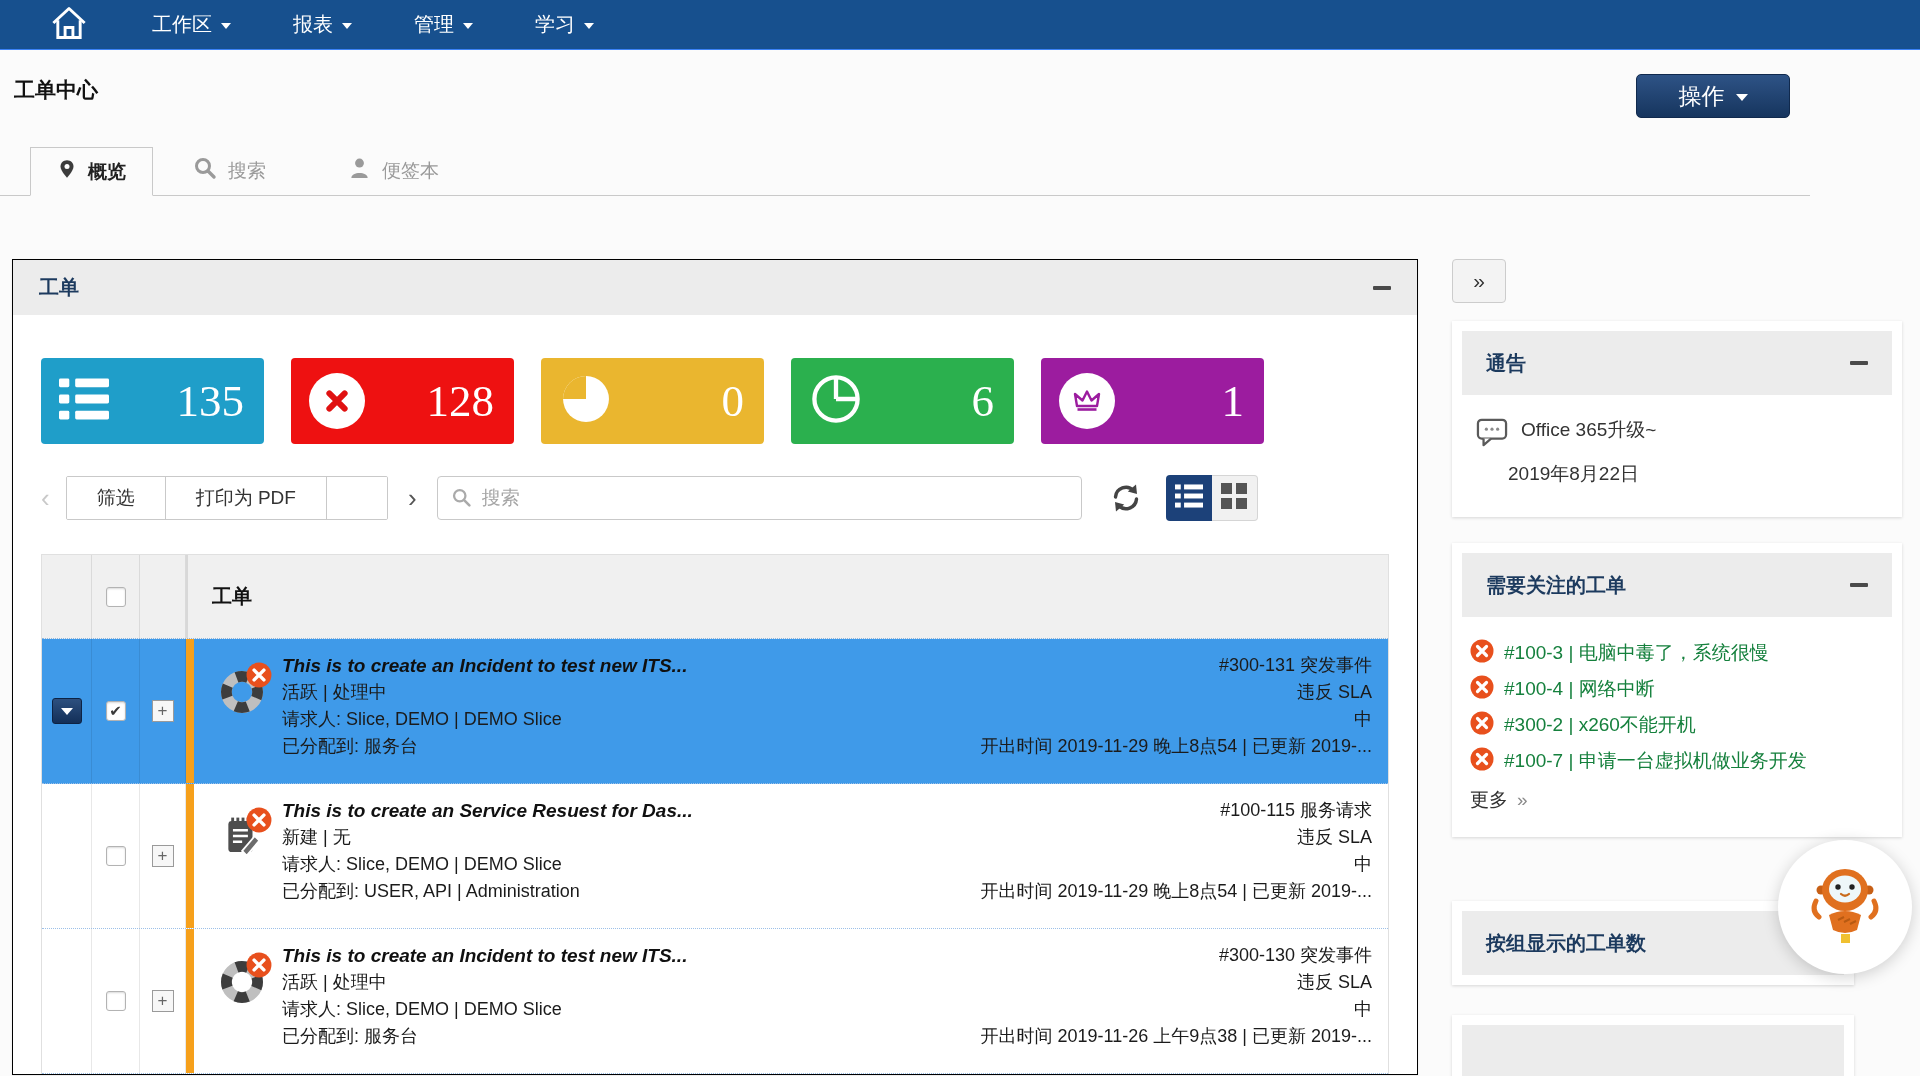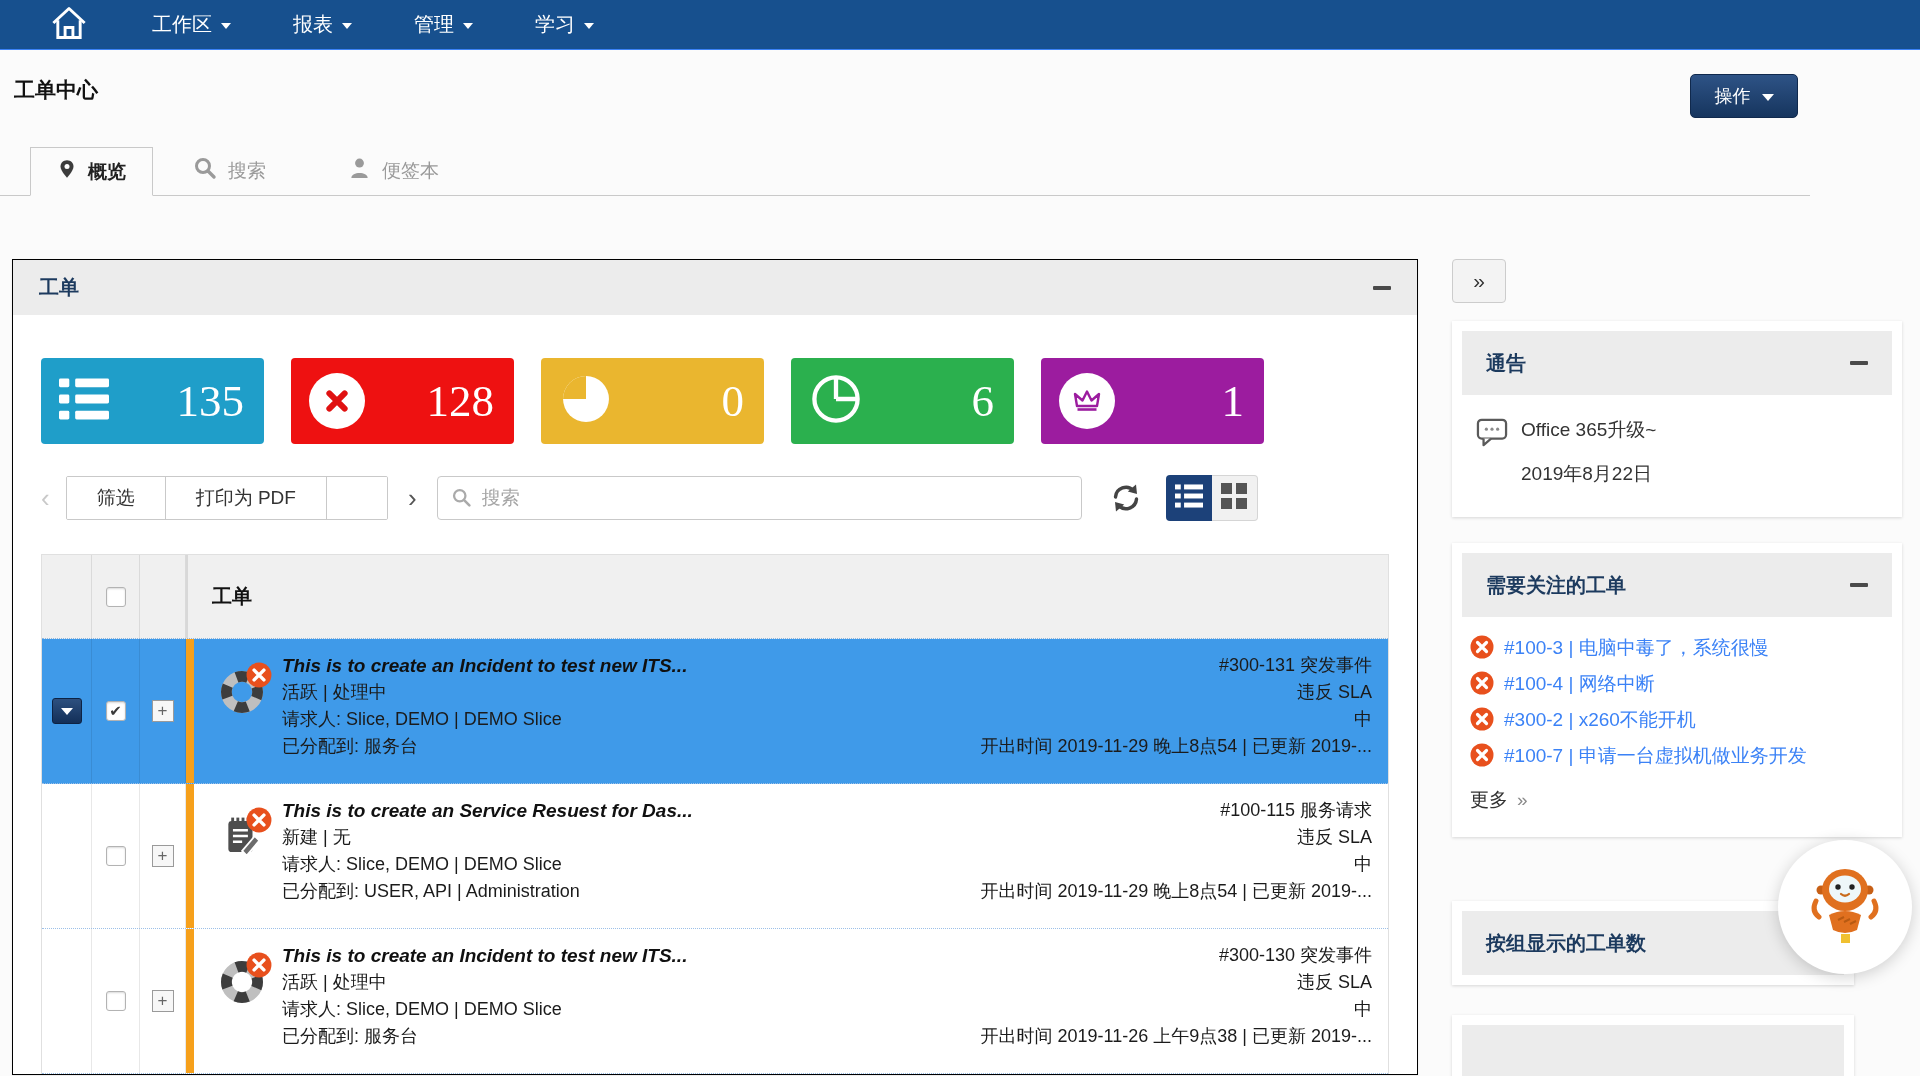--- a/index.html
+++ b/index.html
@@ -8,21 +8,21 @@
 
   
   .topnav { height:50px; background:#17508e; border-bottom:1px solid #3b82f6; display:flex; align-items:center; color:#fff; }
   .home-btn { margin-left:48px; display:flex; align-items:center; cursor:pointer; }
   .nav-item { margin-left:62px; font-size:20px; display:flex; align-items:center; gap:9px; cursor:pointer; }
   .caret-w { width:0; height:0; border-left:6px solid transparent; border-right:6px solid transparent; border-top:7px solid #fff; margin-top:3px; }
 
   
   .page-header { position:relative; height:96px; background:#fbfbfb; }
   .page-title { position:absolute; left:14px; top:26px; font-size:21px; font-weight:bold; color:#111; }
-  .action-btn { position:absolute; right:122px; top:24px; width:108px; height:44px; background:linear-gradient(#2e5386,#16355e); border:1px solid #10294d; border-radius:5px; color:#fff; font-size:18px; display:flex; align-items:center; justify-content:center; gap:11px; cursor:pointer; }
+  .action-btn { position:absolute; right:130px; top:24px; width:154px; height:44px; background:linear-gradient(#2e5386,#16355e); border:1px solid #10294d; border-radius:5px; color:#fff; font-size:23px; display:flex; align-items:center; justify-content:center; gap:11px; cursor:pointer; }
 
   
   .tabs { position:relative; height:50px; width:1810px; border-bottom:1px solid #c9c9c9; display:flex; align-items:flex-end; padding-left:30px; }
   .tab { height:49px; display:flex; align-items:center; gap:11px; padding:0 26px; font-size:19px; cursor:pointer;text-align:center; }
   .tab.active { background:#fbfbfb; border:1px solid #c9c9c9; border-bottom:1px solid #fbfbfb; margin-bottom:-1px; font-weight:bold; color:#222; }
   .tab.inactive { color:#999; }
 
   
   .content { display:flex; align-items:flex-start; margin-top:63px; }
   .left-card { margin-left:12px; width:1406px; background:#fff; border:1px solid #000000; box-shadow:0 1px 2px rgba(0,0,0,.08); }
@@ -77,23 +77,23 @@
   .sidebar { width:450px; margin-left:34px; }
   .collapse-btn { width:54px; height:44px; background:#f3f3f3; border:1px solid #ccc; border-radius:4px; font-size:21px; color:#333; display:flex; align-items:center; justify-content:center; margin-bottom:18px; cursor:pointer; }
   .scard { background:#fff; box-shadow:0 1px 3px rgba(0,0,0,.15); padding:10px; margin-bottom:26px; }
   .scard.att { margin-bottom:64px; }
   .scard.narrow { width:402px; margin-bottom:30px; }
   .shead { background:#ececec; height:64px; display:flex; align-items:center; justify-content:space-between; padding:0 24px; }
   .stitle { font-size:20px; font-weight:bold; color:#1c3a5e; }
   .plus-glyph { font-size:30px; font-weight:bold; color:#4a4a4a; line-height:1; cursor:pointer; }
   .ann-body { padding:22px 10px 20px 14px; }
   .ann-item { display:flex; gap:13px; font-size:19px; color:#333; align-items:flex-start; cursor:pointer; }
-  .ann-date { margin-left:45px; margin-top:9px; font-size:19px; color:#333; }
+  .ann-date { margin-left:32px; margin-top:9px; font-size:19px; color:#333; }
   .att-body { padding:18px 6px 14px 8px; }
-  .att-item { display:flex; align-items:flex-start; gap:10px; font-size:19px; color:#3b82f6; height:36px; cursor:pointer; }
+  .att-item { display:flex; align-items:center; gap:10px; font-size:19px; color:#15803d; height:36px; cursor:pointer; }
   .more-link { font-size:19px; color:#333; margin-top:8px; display:flex; gap:9px; align-items:center; cursor:pointer; }
   .more-arrow { color:#8a8a8a; font-size:19px; }
 
   
   .bot { position:absolute; left:1778px; top:840px; width:134px; height:134px; border-radius:50%; background:#fff; box-shadow:0 3px 16px rgba(0,0,0,.18); display:flex; align-items:center; justify-content:center; cursor:pointer; }
 </style>
 </head>
 <body>
 
 <div class="topnav">

